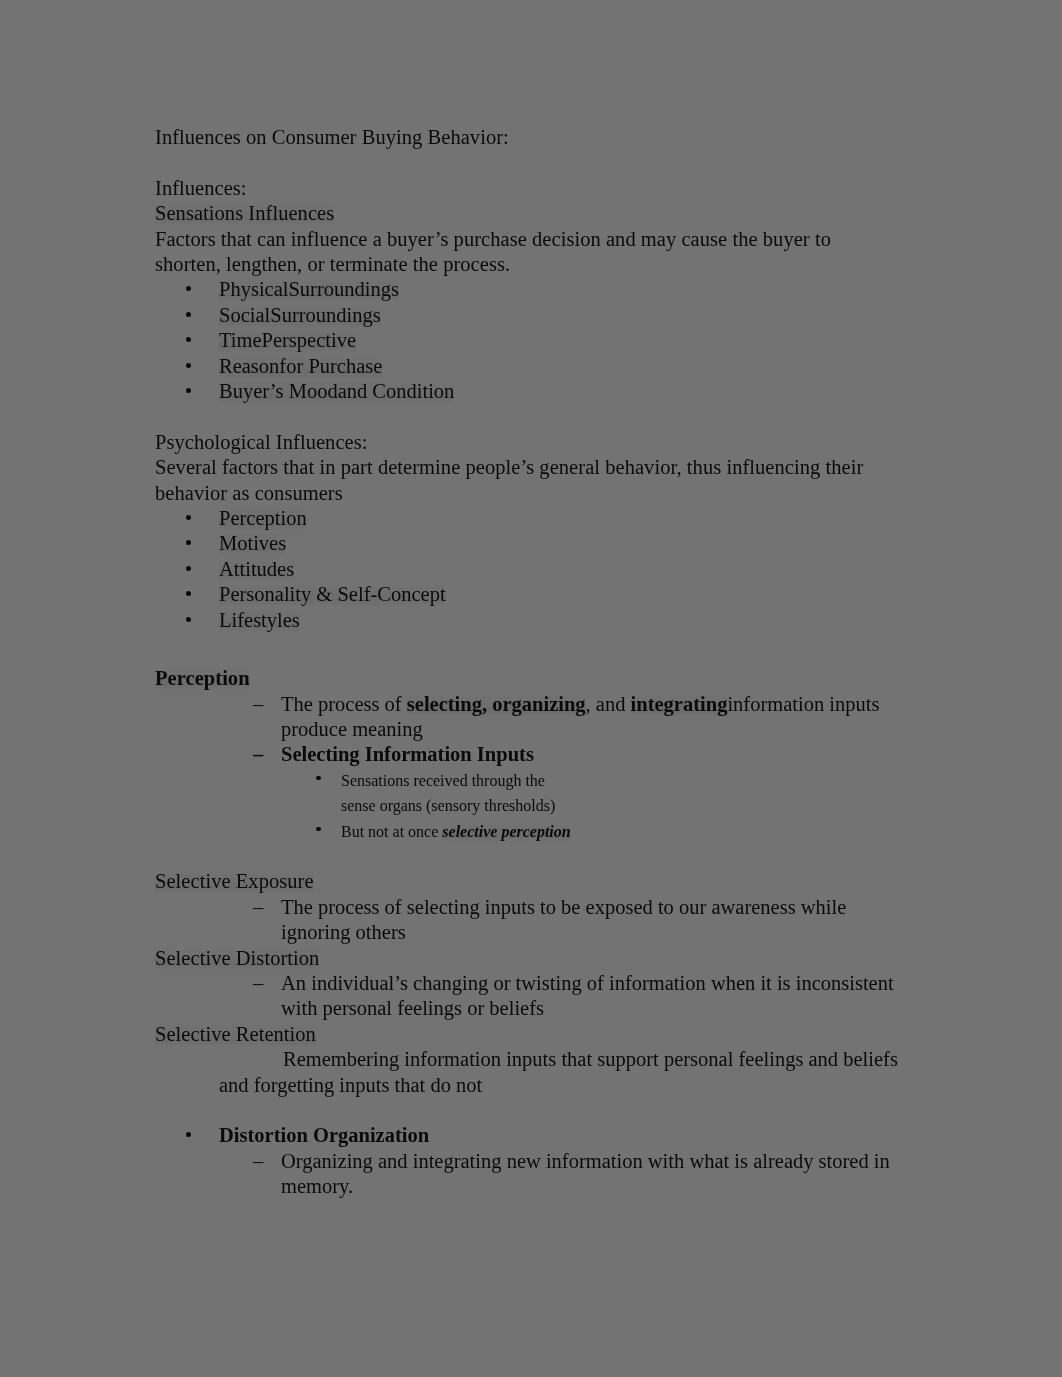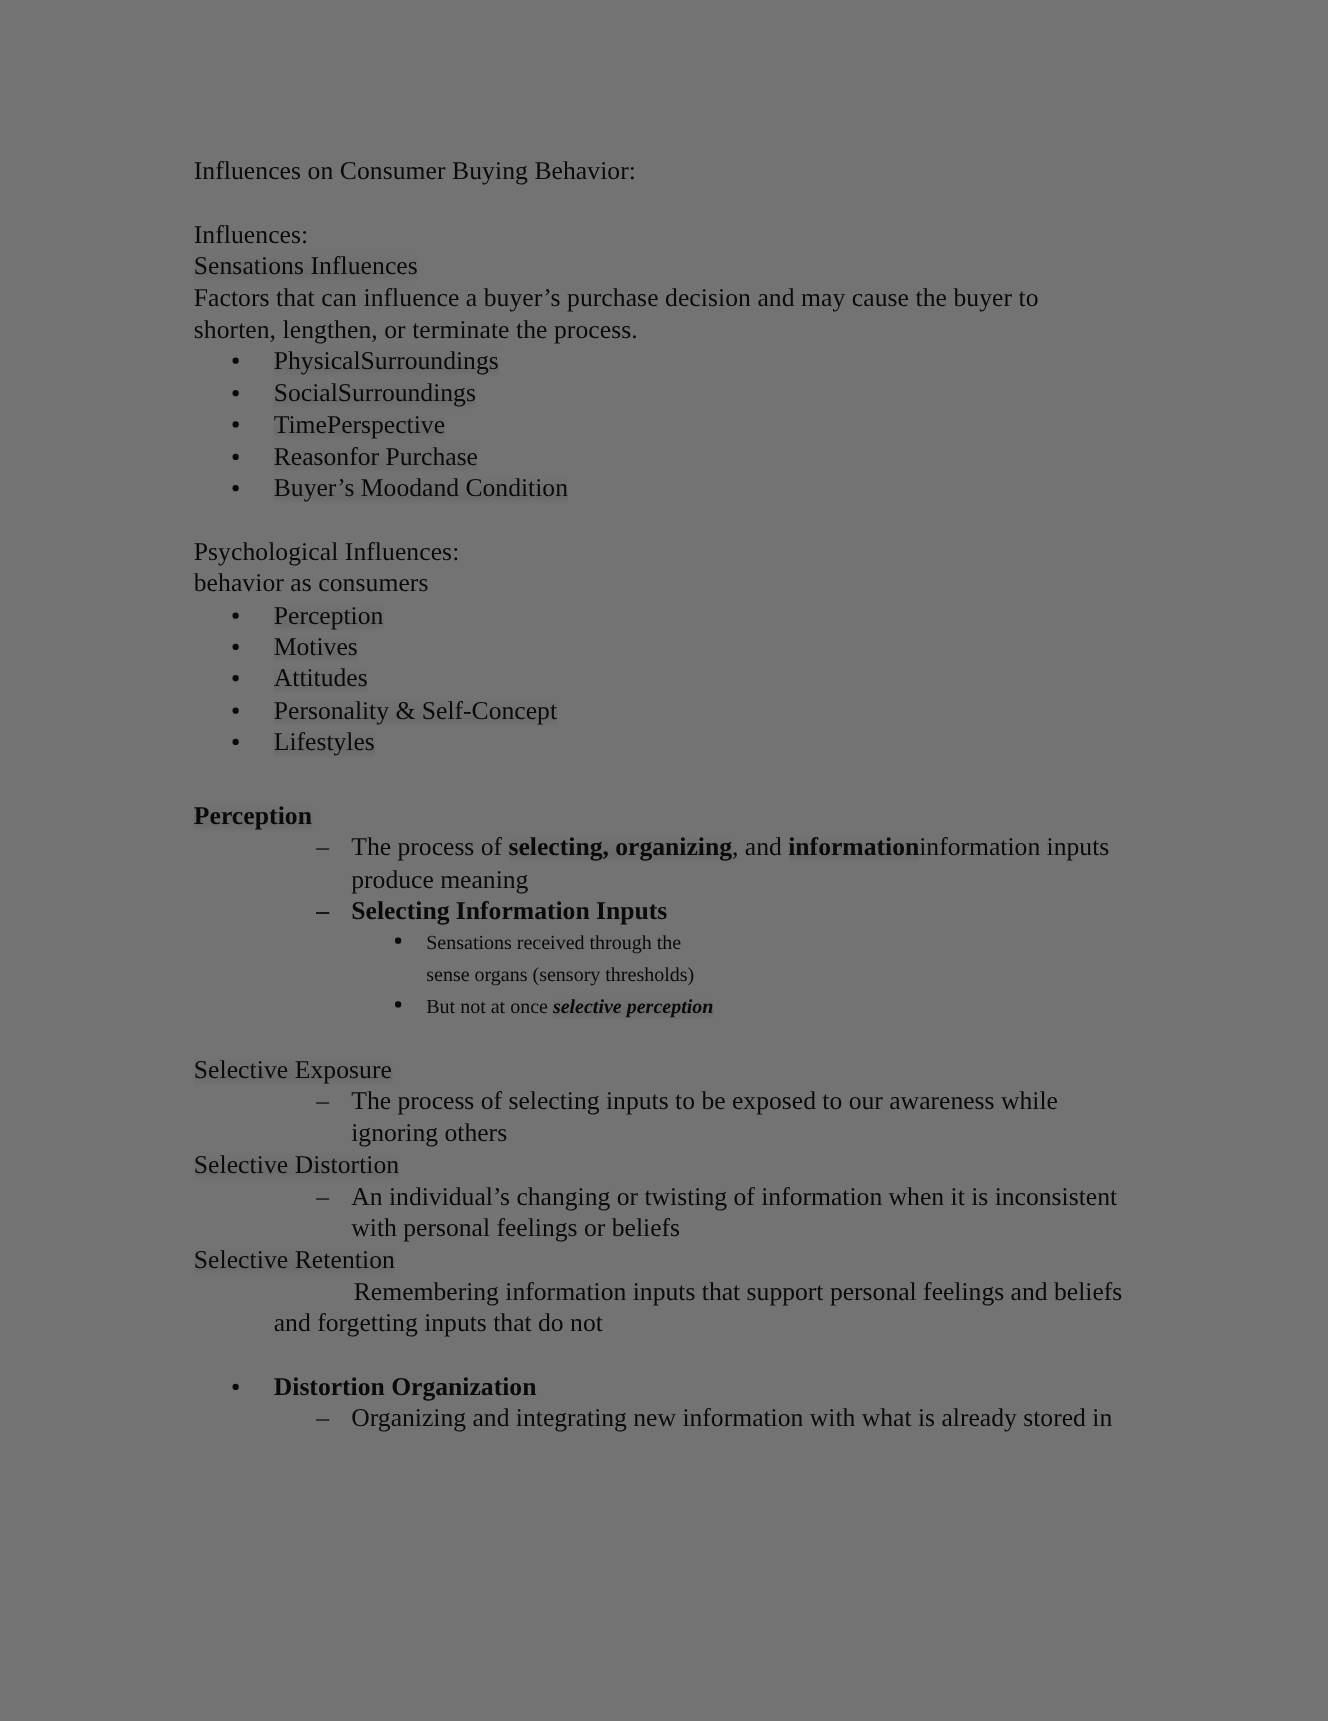--- a/index.html
+++ b/index.html
@@ -120,34 +120,35 @@
 
     <div class="b1"><span class="dot"></span><span class="shade">PhysicalSurroundings</span></div>
     <div class="b1"><span class="dot"></span><span class="shade">SocialSurroundings</span></div>
     <div class="b1"><span class="dot"></span><span class="shade">TimePerspective</span></div>
     <div class="b1"><span class="dot"></span><span class="shade">Reasonfor Purchase</span></div>
     <div class="b1"><span class="dot"></span><span class="shade">Buyer’s Moodand Condition</span></div>
 
     <div class="spacer"></div>
 
     <div class="line">Psychological Influences:</div>
+    <div class="line">Several factors that in part determine people’s general behavior, thus influencing their</div>
     <div class="line">behavior as consumers</div>
 
     <div class="b1"><span class="dot"></span><span class="shade">Perception</span></div>
     <div class="b1"><span class="dot"></span><span class="shade">Motives</span></div>
     <div class="b1"><span class="dot"></span><span class="shade">Attitudes</span></div>
     <div class="b1"><span class="dot"></span><span class="shade">Personality &amp; Self-Concept</span></div>
     <div class="b1"><span class="dot"></span><span class="shade">Lifestyles</span></div>
 
     <div class="spacer-lg"></div>
 
     <div class="line bold"><span class="shade">Perception</span></div>
 
     <div class="b2">
-      <span class="dash">–</span><span>The process of </span><span class="bold shade">selecting, organizing</span><span>, and </span><span class="bold shade">information</span><span>information inputs</span>
+      <span class="dash">–</span><span>The process of </span><span class="bold shade">selecting, organizing</span><span>, and </span><span class="bold shade">integrating</span><span>information inputs</span>
     </div>
     <div class="b2"><span>produce meaning</span></div>
 
     <div class="b2 bold">
       <span class="dash">–</span><span>Selecting Information Inputs</span>
     </div>
 
     <div class="b3"><span class="dot"></span><span>Sensations received through the</span></div>
     <div class="b3"><span>sense organs (sensory thresholds)</span></div>
     <div class="b3"><span class="dot"></span><span>But not at once  </span><span class="bolditalic shade">selective perception</span></div>
@@ -162,15 +163,16 @@
     <div class="b2"><span class="dash">–</span><span>An individual’s changing or twisting of information when it is inconsistent</span></div>
     <div class="b2"><span>with personal feelings or beliefs</span></div>
 
     <div class="line"><span class="shade">Selective Retention</span></div>
     <div class="hang"><span>Remembering information inputs that support personal feelings and beliefs</span> <span>and forgetting inputs that do not</span></div>
 
     <div class="spacer"></div>
 
     <div class="b1 bold"><span class="dot"></span><span>Distortion Organization</span></div>
     <div class="b2"><span class="dash">–</span><span>Organizing and integrating new information with what is already stored in</span></div>
+    <div class="b2"><span>memory.</span></div>
 
   </div>
 </div>
 
 </body></html>

